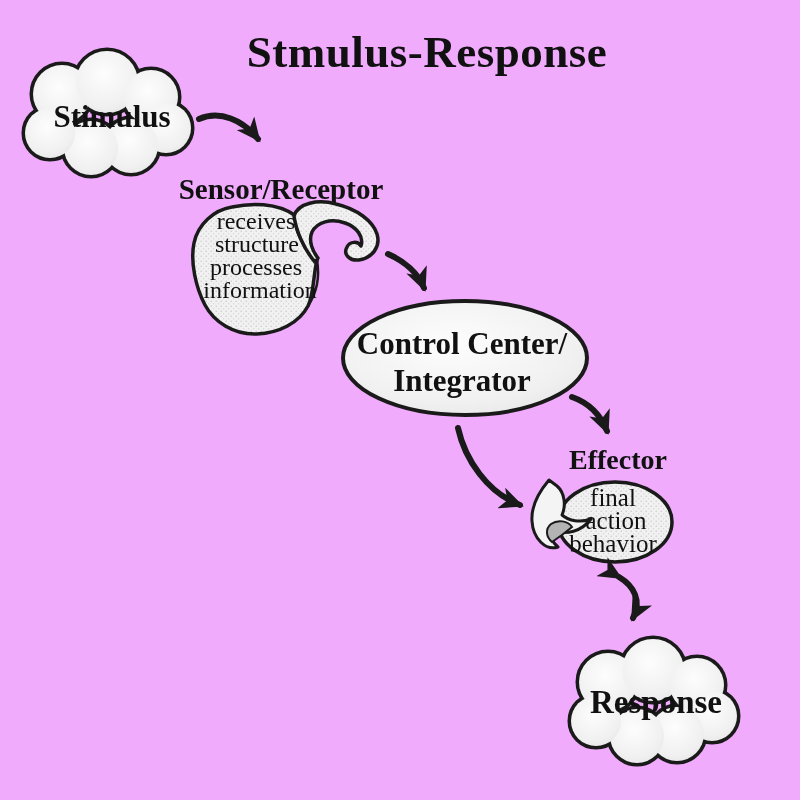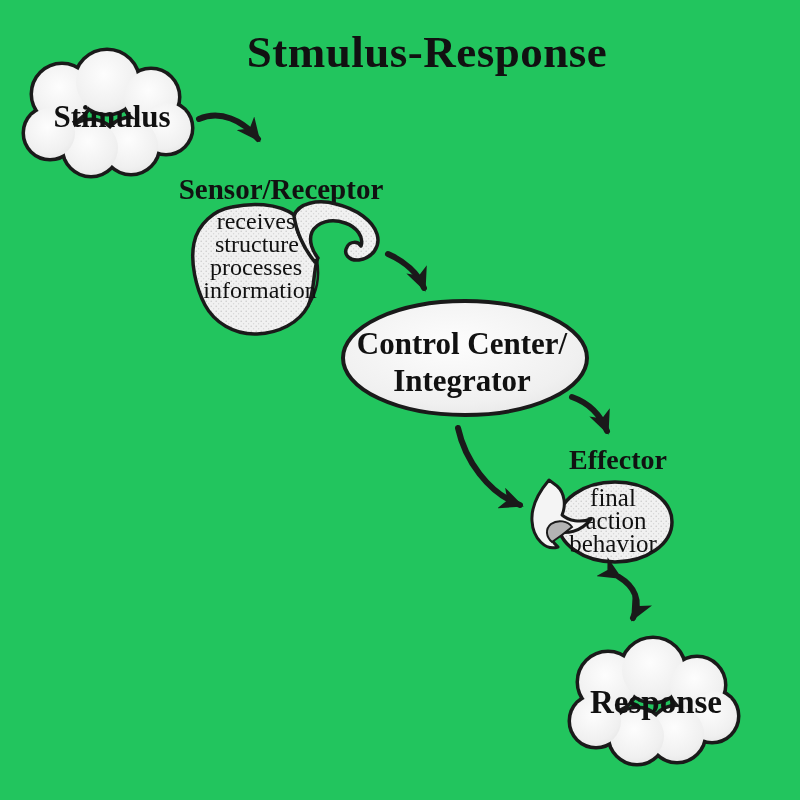--- a/index.html
+++ b/index.html
@@ -8,21 +8,21 @@
     background: #ffffff;
     width: 800px;
     height: 800px;
     overflow: hidden;
     font-family: "Liberation Serif", serif;
   }
   .stage {
     position: relative;
     width: 800px;
     height: 800px;
-    background: #22c55e;
+    background: #f0abfc;
   }
   svg { display: block; }
   text {
     font-family: "Liberation Serif", serif;
     fill: #111111;
   }
   .t-title   { font-size: 45px; font-weight: bold; letter-spacing: 0.5px; }
   .t-node    { font-weight: bold; }
   .t-inner   { font-weight: normal; }
 </style>

